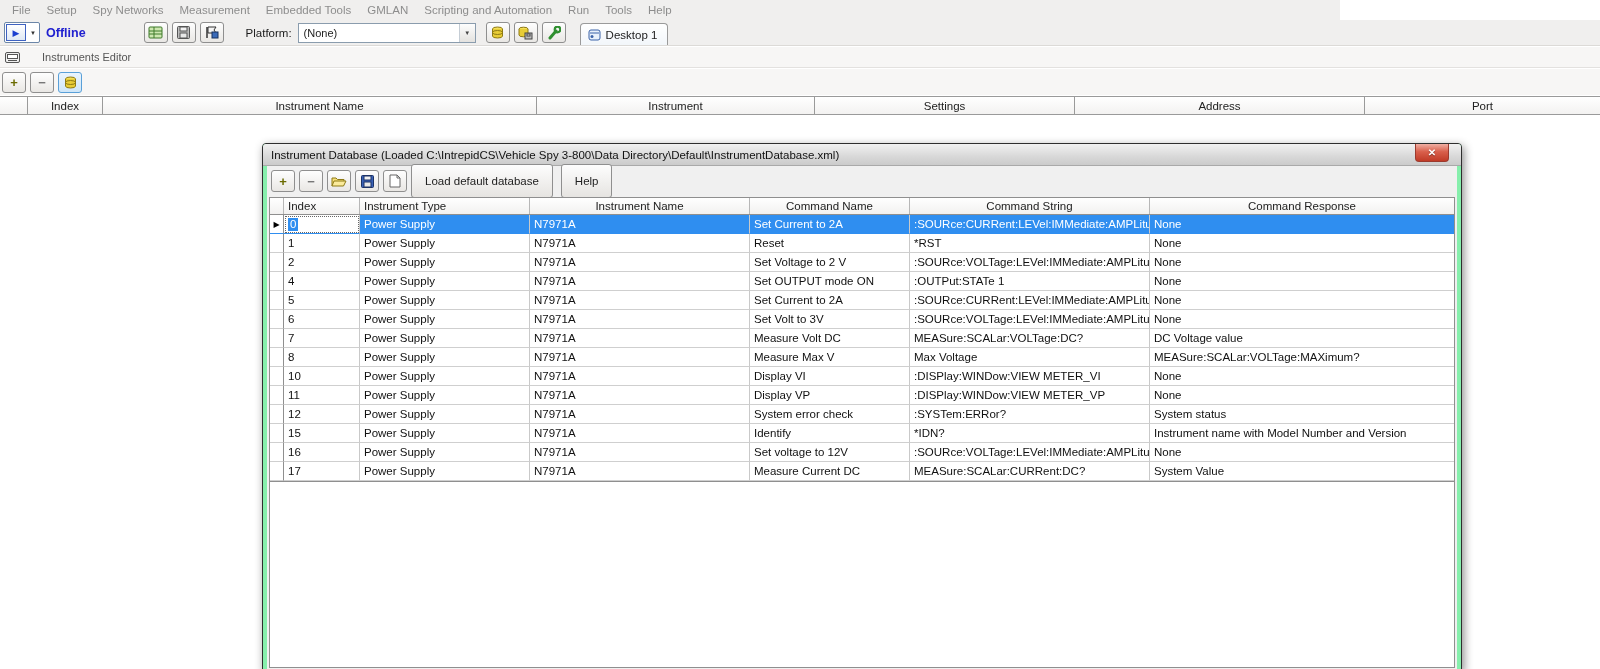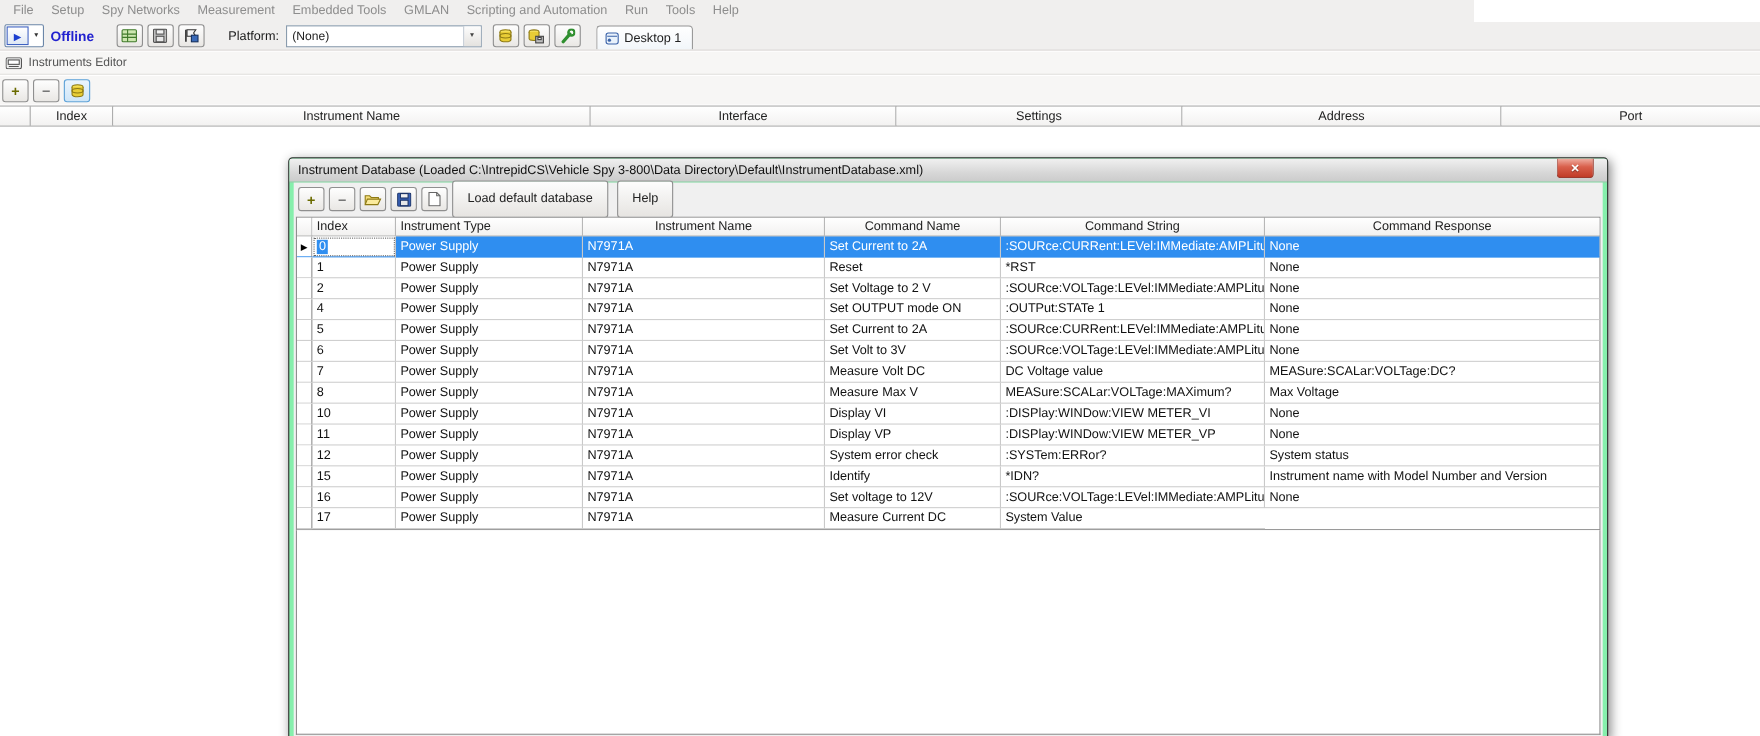--- a/index.html
+++ b/index.html
@@ -16,33 +16,33 @@
   .btn { height:21px; min-width:24px; border:1px solid #8f8f8f; border-radius:3px;
     background:linear-gradient(#fefefe,#e9e7e4); display:inline-flex; align-items:center;
     justify-content:center; margin-right:4px; }
   .btn.small { width:24px; }
   .play-wrap { display:flex; align-items:stretch; height:21px; margin:0 6px 0 4px;
     border:1px solid #6b86a8; border-radius:2px; background:#fff; }
   .play-main { width:20px; display:flex; align-items:center; justify-content:center;
     border:1px solid #3f62c1; margin:1px; background:linear-gradient(#ffffff,#dfe8f4); color:#1b3fd0; font-size:9px; }
   .play-caret { width:12px; display:flex; align-items:center; justify-content:center;
     font-size:6px; color:#333; }
-  .offline { font-weight:bold; font-size:12.5px; color:var(--offline_blue); margin-right:20px; }
+  .offline { font-weight:bold; font-size:12.5px; color:var(--offline_blue); margin-right:58px; }
   .platform-label { margin:0 6px 0 18px; color:#1a1a1a; font-size:11.5px; }
   .combo { width:178px; height:20px; border:1px solid #8a9cad; background:#fff;
     display:flex; align-items:center; justify-content:space-between; margin-right:10px; }
   .combo .val { padding-left:5px; color:#222; }
   .combo .arrow-box { width:16px; height:18px; display:flex; align-items:center; justify-content:center;
     border-left:1px solid #c5cdd5; font-size:6px; color:#444; background:linear-gradient(#fdfdfd,#e4e2df); }
   .tab { height:22px; margin-left:10px; padding:0 10px 0 7px; background:linear-gradient(#ffffff,#f2f6fa);
     border:1px solid #9a9a9a; border-bottom:none; border-radius:4px 4px 0 0;
     display:flex; align-items:center; align-self:flex-end; gap:5px; font-size:11.5px; color:#222; }
 
   .editor-bar { position:absolute; left:0; top:47px; width:1600px; height:21px; background:#f7f6f5;
-    display:flex; align-items:center; padding-left:5px; gap:6px; border-bottom:1px solid #e3e1df; }
+    display:flex; align-items:center; padding-left:5px; gap:22px; border-bottom:1px solid #e3e1df; }
   .editor-bar .label { color:#555; font-size:11px; }
   .mini-toolbar { position:absolute; left:0; top:69px; width:1600px; height:26px; background:#f7f6f5;
     display:flex; align-items:center; padding-left:2px; }
   .btn.highlight { border:1px solid #5aa0d8; background:linear-gradient(#eaf4fd,#cfe6f8); }
   .glyph-plus { color:#6b6b00; font-weight:bold; font-size:13px; }
   .glyph-minus { color:#777; font-weight:bold; font-size:13px; }
 
   
   .outer-header { position:absolute; left:0; top:96px; width:1600px; height:19px;
     display:grid; grid-template-columns:28px 75px 434px 278px 260px 290px 1fr;
@@ -200,21 +200,21 @@
       <path d="M1.5 3 V10 A5 2 0 0 0 11.5 10 V3" fill="#e8cd36" stroke="#8e7a14"></path>
       <ellipse cx="6.5" cy="6.5" rx="5" ry="2" fill="none" stroke="#8e7a14"></ellipse>
     </svg>
   </span>
 </div>
 
 <div class="outer-header">
   <div class="th"></div>
   <div class="th">Index</div>
   <div class="th">Instrument Name</div>
-  <div class="th">Interface</div>
+  <div class="th">Instrument</div>
   <div class="th">Settings</div>
   <div class="th">Address</div>
   <div class="th">Port</div>
 </div>
 
 <div class="dialog">
   <div class="dlg-titlebar">
     <span class="dlg-title">Instrument Database (Loaded C:\IntrepidCS\Vehicle Spy 3-800\Data Directory\Default\InstrumentDatabase.xml)</span>
     <span class="close-btn">
       <span>✕</span>
@@ -317,31 +317,31 @@
             <div class="td c4">Set Volt to 3V</div>
             <div class="td c5">:SOURce:VOLTage:LEVel:IMMediate:AMPLitu</div>
             <div class="td c6">None</div>
           </div>
           <div class="tr">
             <div class="td c0"></div>
             <div class="td c1">7</div>
             <div class="td c2">Power Supply</div>
             <div class="td c3">N7971A</div>
             <div class="td c4">Measure Volt DC</div>
+            <div class="td c5">MEASure:SCALar:VOLTage:DC?</div>
             <div class="td c6">DC Voltage value</div>
-            <div class="td c5">MEASure:SCALar:VOLTage:DC?</div>
           </div>
           <div class="tr">
             <div class="td c0"></div>
             <div class="td c1">8</div>
             <div class="td c2">Power Supply</div>
             <div class="td c3">N7971A</div>
             <div class="td c4">Measure Max V</div>
+            <div class="td c6">Max Voltage</div>
             <div class="td c5">MEASure:SCALar:VOLTage:MAXimum?</div>
-            <div class="td c6">Max Voltage</div>
           </div>
           <div class="tr">
             <div class="td c0"></div>
             <div class="td c1">10</div>
             <div class="td c2">Power Supply</div>
             <div class="td c3">N7971A</div>
             <div class="td c4">Display VI</div>
             <div class="td c5">:DISPlay:WINDow:VIEW METER_VI</div>
             <div class="td c6">None</div>
           </div>
@@ -380,19 +380,20 @@
             <div class="td c4">Set voltage to 12V</div>
             <div class="td c5">:SOURce:VOLTage:LEVel:IMMediate:AMPLitu</div>
             <div class="td c6">None</div>
           </div>
           <div class="tr">
             <div class="td c0"></div>
             <div class="td c1">17</div>
             <div class="td c2">Power Supply</div>
             <div class="td c3">N7971A</div>
             <div class="td c4">Measure Current DC</div>
+            <div class="td c5">MEASure:SCALar:CURRent:DC?</div>
             <div class="td c6">System Value</div>
           </div>
         </div>
     </div>
     <div class="table-gap"></div>
   </div>
 </div>
 
 </body></html>

